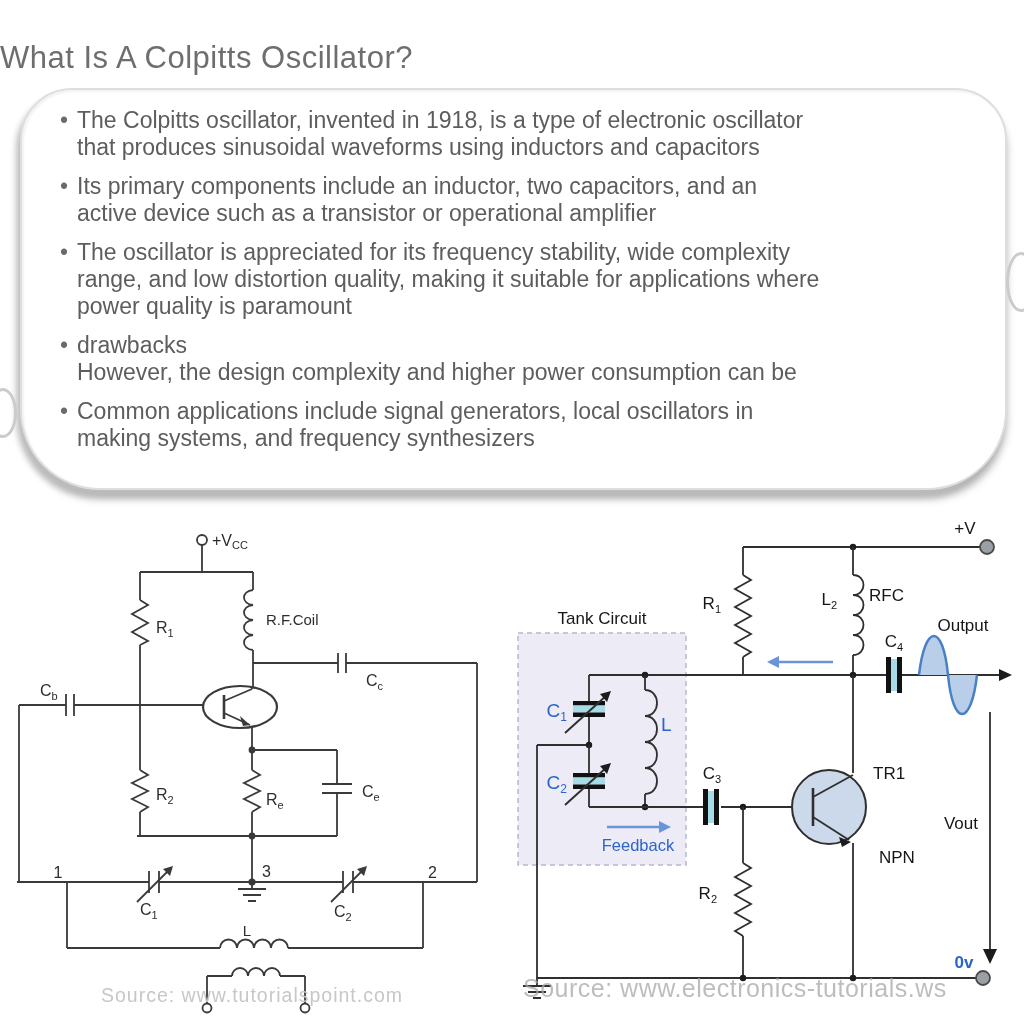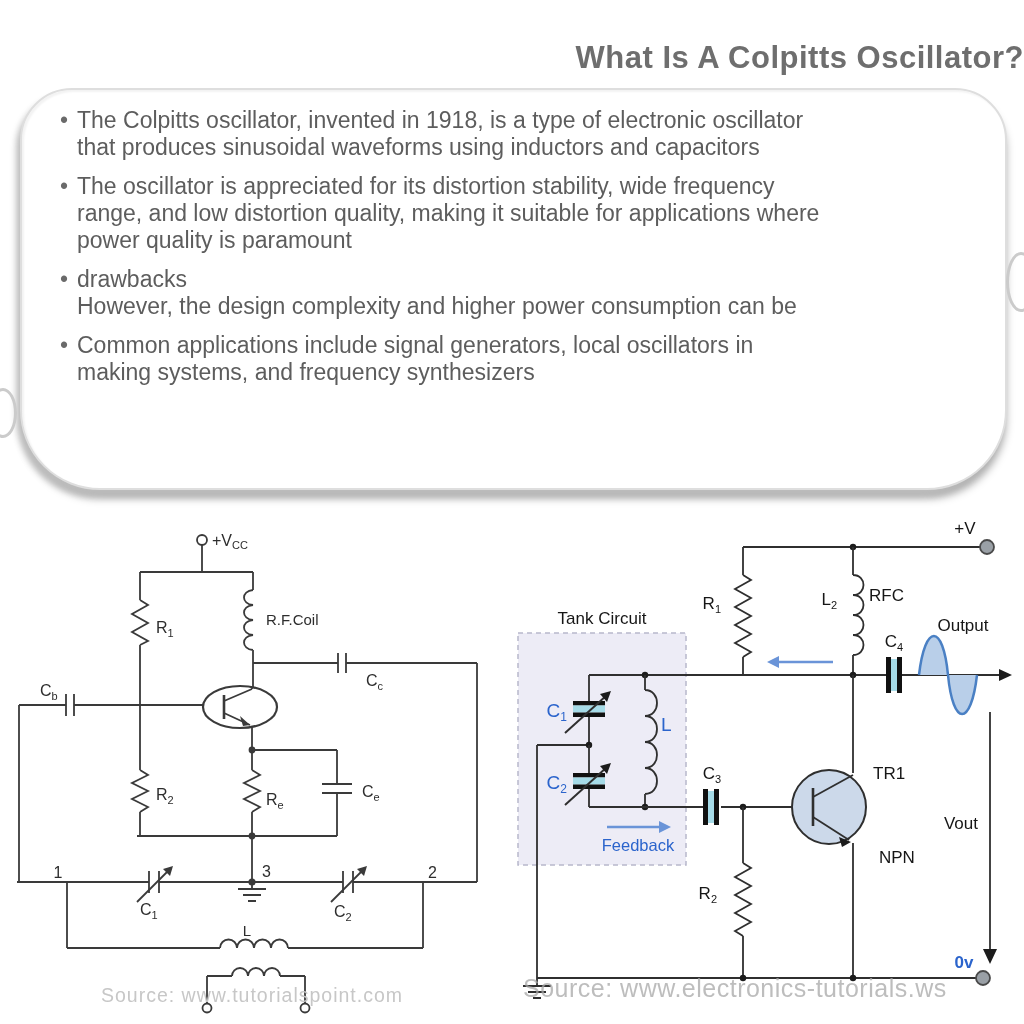--- a/index.html
+++ b/index.html
@@ -1,19 +1,19 @@
 <!DOCTYPE html>
 <html><head>
 <meta charset="utf-8">
 <style>
   html,body{margin:0;padding:0;background:#fff;}
   body{width:1024px;height:1024px;position:relative;overflow:hidden;
        font-family:"Liberation Sans",sans-serif;}
-  .page-title{position:absolute;top:26px;left:0;width:100%;text-align:right;
-    font-size:31px;font-weight:700;color:#6e6e6e;letter-spacing:.5px;margin-top:14px;}
+  .page-title{position:absolute;top:26px;left:0;width:100%;text-align:left;
+    font-size:31px;font-weight:400;color:#6e6e6e;letter-spacing:.5px;margin-top:14px;}
   .info-box{position:absolute;left:20px;top:88px;width:983px;height:398px;
     background:#fff;border:2px solid #dedede;
     border-radius:52px 52px 80px 80px;
     box-shadow:-5px 7px 7px -2px #bdbdbd, 0 9px 9px -1px #a8a8a8, inset 2px 2px 2px #f3f3f3;}
   .bullets{list-style:none;margin:0;padding:17px 56px 0 38px;}
   .bullets li{position:relative;padding-left:17px;margin-bottom:12px;
     font-size:23px;line-height:27px;color:#5d5d5d;font-weight:500;}
   .bullets li::before{content:"\2022";position:absolute;left:0;top:0;color:#6a6a6a;}
   .bullet-line{display:block;}
   .edge-arc{position:absolute;border:3px solid #cbcbcb;border-radius:50%;background:transparent;}
@@ -33,21 +33,25 @@
 
 <h1 class="page-title">What Is A Colpitts Oscillator?</h1>
 
 <div class="info-box">
   <ul class="bullets">
     <li>
       <span class="bullet-line">The Colpitts oscillator, invented in 1918, is a type of electronic oscillator</span>
       <span class="bullet-line">that produces sinusoidal waveforms using inductors and capacitors</span>
     </li>
     <li>
-      <span class="bullet-line">The oscillator is appreciated for its distortion stability, wide frequency</span>
+      <span class="bullet-line">Its primary components include an inductor, two capacitors, and an</span>
+      <span class="bullet-line">active device such as a transistor or operational amplifier</span>
+    </li>
+    <li>
+      <span class="bullet-line">The oscillator is appreciated for its frequency stability, wide complexity</span>
       <span class="bullet-line">range, and low distortion quality, making it suitable for applications where</span>
       <span class="bullet-line">power quality is paramount</span>
     </li>
     <li>
       <span class="bullet-line">drawbacks</span>
       <span class="bullet-line">However, the design complexity and higher power consumption can be</span>
     </li>
     <li>
       <span class="bullet-line">Common applications include signal generators, local oscillators in</span>
       <span class="bullet-line">making systems, and frequency synthesizers</span>

